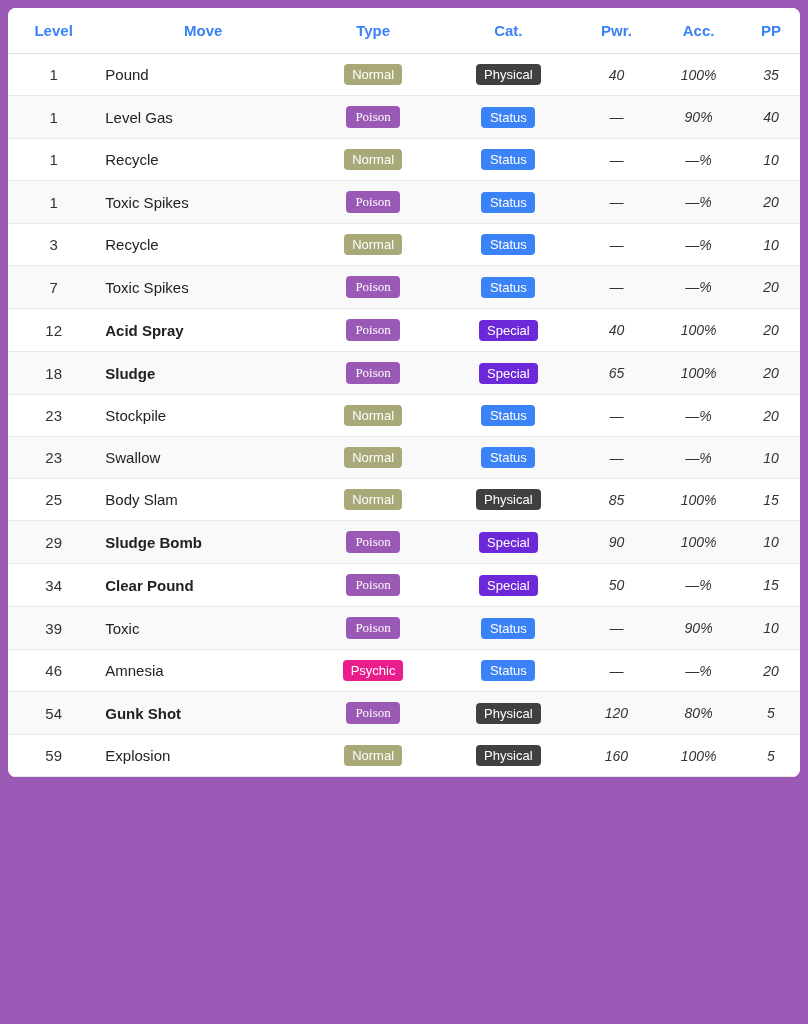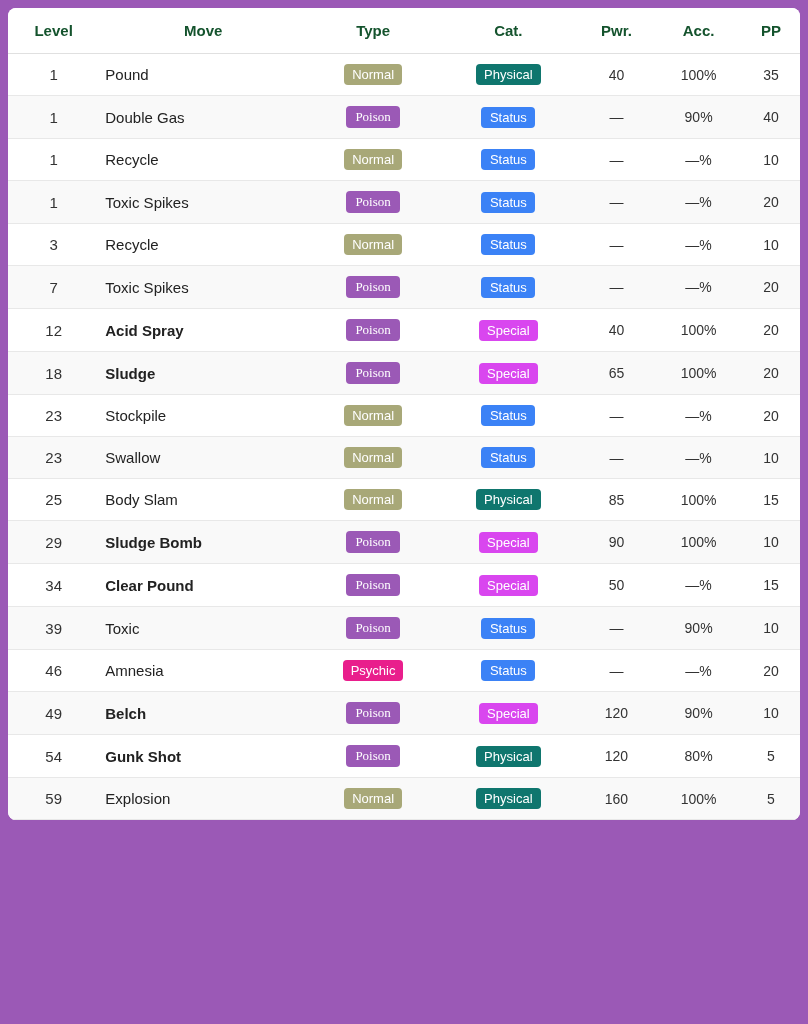--- a/index.html
+++ b/index.html
@@ -24,21 +24,21 @@
       border-radius: 8px;
       overflow: hidden;
     }
     thead tr {
       background: white;
     }
     thead th {
       padding: 14px 6px;
       font-size: 15px;
       font-weight: bold;
-      color: #14532d;
+      color: #3b82f6;
       text-align: center;
       border-bottom: 1px solid #e0e0e0;
     }
     tbody tr {
       border-bottom: 1px solid #e8e8e8;
     }
     tbody tr:nth-child(even) {
       background: #f9f9f9;
     }
     tbody tr:nth-child(odd) {
@@ -64,31 +64,32 @@
       border-radius: 4px;
       color: white;
       font-size: 13px;
       font-weight: 500;
       min-width: 54px;
       text-align: center;
     }
     .type-normal { background: #a8a878; }
     .type-poison { background: #9b59b6; font-family: Liberation Serif, serif; }
     .type-psychic { background: #e91e8c; }
-    .cat-physical { background: #0f766e; }
+    .cat-physical { background: #404040; }
     .cat-status { background: #3b82f6; }
-    .cat-special { background: #d946ef; }
+    .cat-special { background: #6d28d9; }
     td.level-col {
       font-size: 15px;
       font-weight: normal;
       color: #333;
     }
     td.pwr-col, td.acc-col, td.pp-col {
       font-size: 14px;
       color: #333;
+      font-style: italic;
     }
   </style>
 </head>
 <body>
 
 <div class="container">
   <table>
     <thead>
       <tr>
         <th>Level</th>
@@ -105,21 +106,21 @@
           <td class="level-col">1</td>
           <td class="move-name">Pound</td>
           <td><span class="badge type-normal">Normal</span></td>
           <td><span class="badge cat-physical">Physical</span></td>
           <td class="pwr-col">40</td>
           <td class="acc-col">100%</td>
           <td class="pp-col">35</td>
         </tr>
         <tr>
           <td class="level-col">1</td>
-          <td class="move-name">Double Gas</td>
+          <td class="move-name">Level Gas</td>
           <td><span class="badge type-poison">Poison</span></td>
           <td><span class="badge cat-status">Status</span></td>
           <td class="pwr-col">—</td>
           <td class="acc-col">90%</td>
           <td class="pp-col">40</td>
         </tr>
         <tr>
           <td class="level-col">1</td>
           <td class="move-name">Recycle</td>
           <td><span class="badge type-normal">Normal</span></td>
@@ -228,29 +229,20 @@
           <td class="pp-col">10</td>
         </tr>
         <tr>
           <td class="level-col">46</td>
           <td class="move-name">Amnesia</td>
           <td><span class="badge type-psychic">Psychic</span></td>
           <td><span class="badge cat-status">Status</span></td>
           <td class="pwr-col">—</td>
           <td class="acc-col">—%</td>
           <td class="pp-col">20</td>
-        </tr>
-        <tr>
-          <td class="level-col">49</td>
-          <td class="move-name bold">Belch</td>
-          <td><span class="badge type-poison">Poison</span></td>
-          <td><span class="badge cat-special">Special</span></td>
-          <td class="pwr-col">120</td>
-          <td class="acc-col">90%</td>
-          <td class="pp-col">10</td>
         </tr>
         <tr>
           <td class="level-col">54</td>
           <td class="move-name bold">Gunk Shot</td>
           <td><span class="badge type-poison">Poison</span></td>
           <td><span class="badge cat-physical">Physical</span></td>
           <td class="pwr-col">120</td>
           <td class="acc-col">80%</td>
           <td class="pp-col">5</td>
         </tr>

